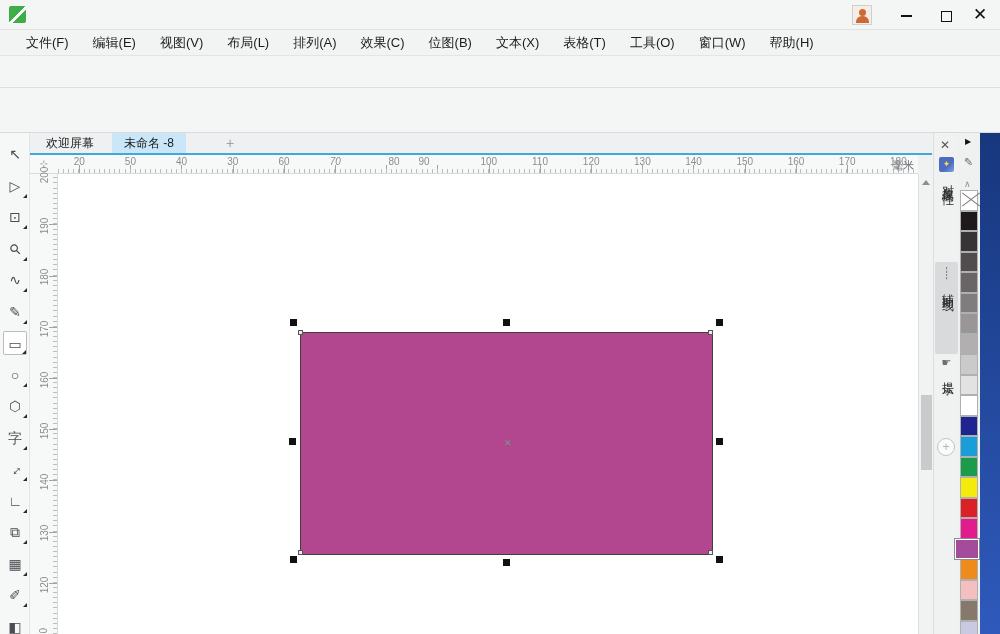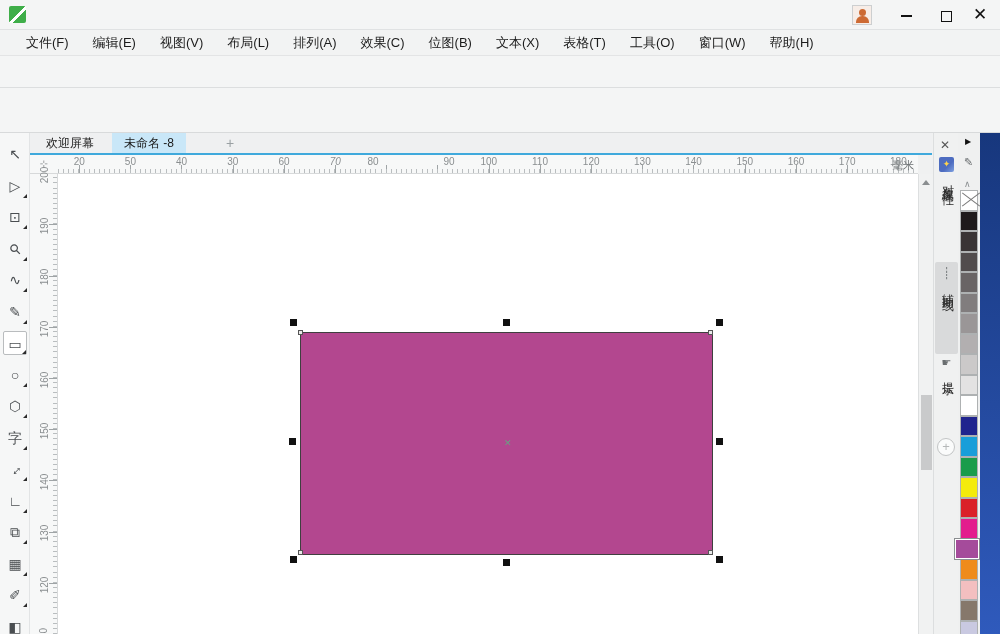--- a/index.html
+++ b/index.html
@@ -306,22 +306,22 @@
 <div class="ruler-corner">⊹</div>
 <div class="hruler">
   <div class="ticks"></div>
   <span class="runit">毫米</span>
 <span class="hlab" style="left: 21.2px;">20</span>
     <span class="hlab" style="left: 72.4px;">50</span>
     <span class="hlab" style="left: 123.6px;">40</span>
     <span class="hlab" style="left: 174.8px;">30</span>
     <span class="hlab" style="left: 226px;">60</span>
     <span class="hlab" style="left: 277.2px; font-style: italic;">70</span>
-    <span class="hlab" style="left: 315px;">80</span>
-    <span class="hlab" style="left: 391px;">90</span>
+    <span class="hlab" style="left: 336px;">80</span>
+    <span class="hlab" style="left: 366px;">90</span>
     <span class="hlab" style="left: 430.8px;">100</span>
     <span class="hlab" style="left: 482px;">110</span>
     <span class="hlab" style="left: 533.2px;">120</span>
     <span class="hlab" style="left: 584.4px;">130</span>
     <span class="hlab" style="left: 635.6px;">140</span>
     <span class="hlab" style="left: 686.8px;">150</span>
     <span class="hlab" style="left: 738px;">160</span>
     <span class="hlab" style="left: 789.2px;">170</span>
     <span class="hlab" style="left: 840.4px;">180</span>
   </div>

